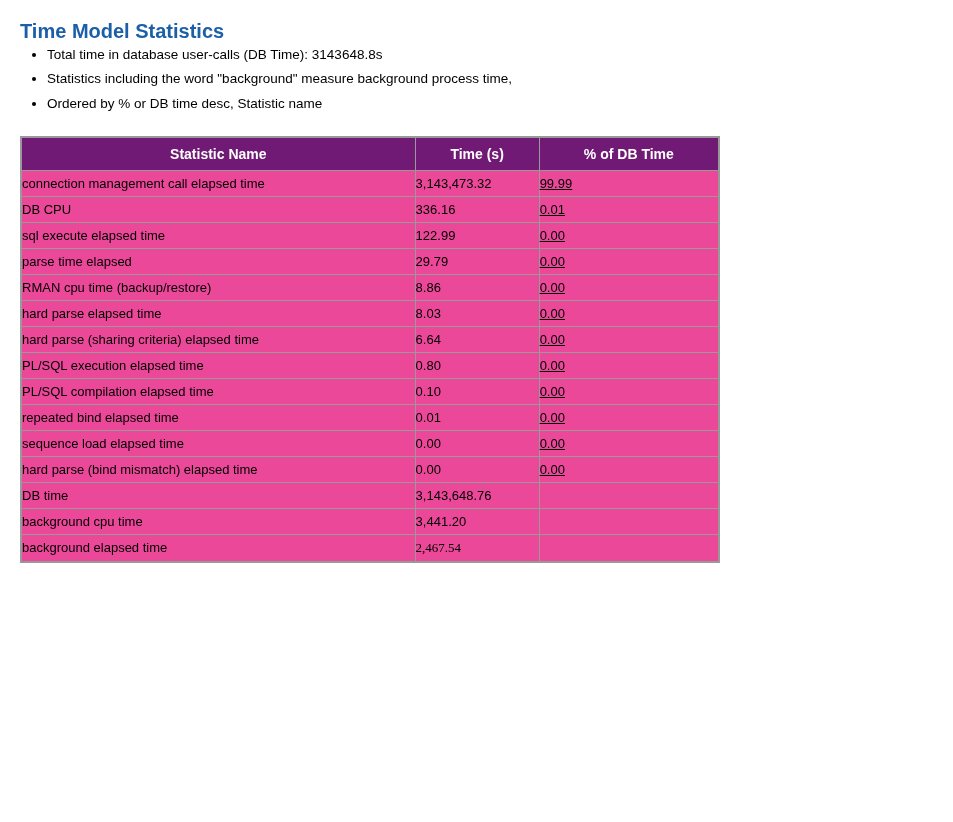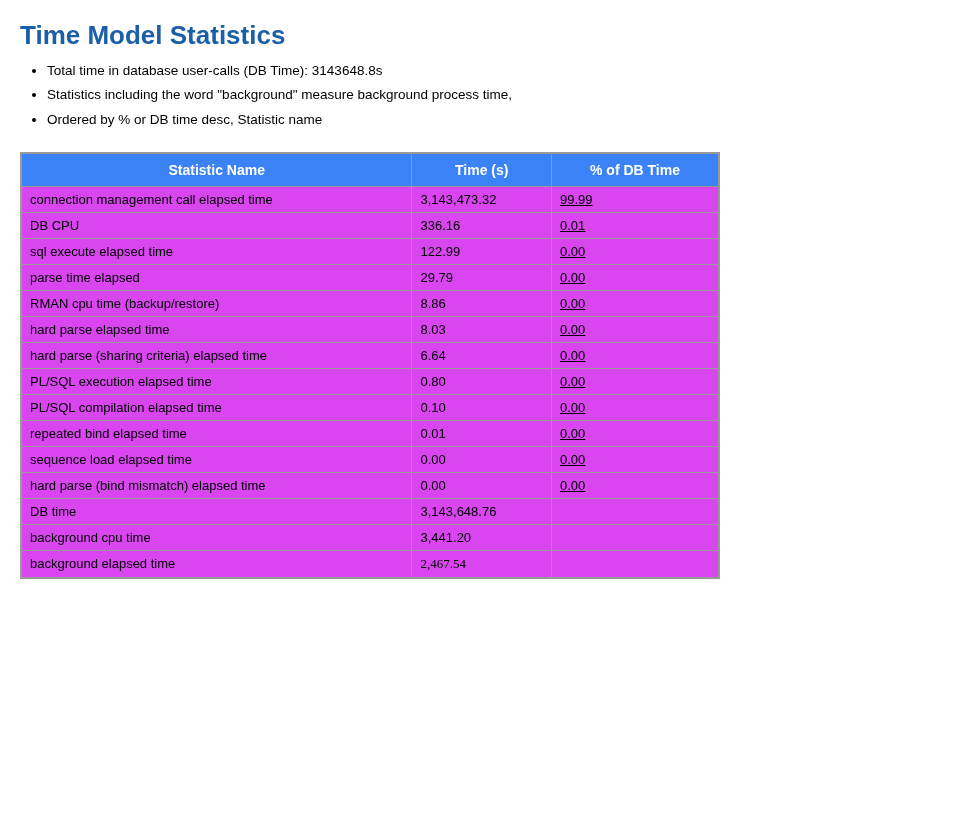--- a/index.html
+++ b/index.html
@@ -13,23 +13,23 @@
       font-family: Arial, Helvetica, sans-serif;
       font-size: 14px;
       color: #000000;
       padding: 20px;
       width: 953px;
       min-height: 822px;
     }
 
     .page-title {
       color: #1a5fa8;
-      font-size: 26px;
+      font-size: 20px;
       font-weight: bold;
-      margin-bottom: 8px;
+      margin-bottom: 0;
     }
 
     .bullets {
       margin-left: 20px;
       margin-bottom: 20px;
       line-height: 1.8;
     }
 
     .bullets li {
       list-style-type: disc;
@@ -38,36 +38,36 @@
     }
 
     .stats-table {
       border-collapse: collapse;
       width: 100%;
       max-width: 700px;
       border: 2px solid #999;
     }
 
     .stats-table thead tr th {
-      background-color: #3b82f6;
+      background-color: #701a75;
       color: #ffffff;
       font-weight: bold;
       font-size: 14px;
       padding: 8px 10px;
       border: 1px solid #999;
       text-align: center;
     }
 
     .stats-table thead tr th:first-child {
       text-align: center;
     }
 
     .stats-table tbody tr td {
-      background-color: #d946ef;
-      padding: 5px 8px;
+      background-color: #ec4899;
+      padding: 5px 0;
       border: 1px solid #999;
       font-size: 13px;
     }
 
     .stats-table tbody tr td:nth-child(2) {
       text-align: left;
     }
 
     .stats-table tbody tr td:nth-child(3) {
       text-align: left;

